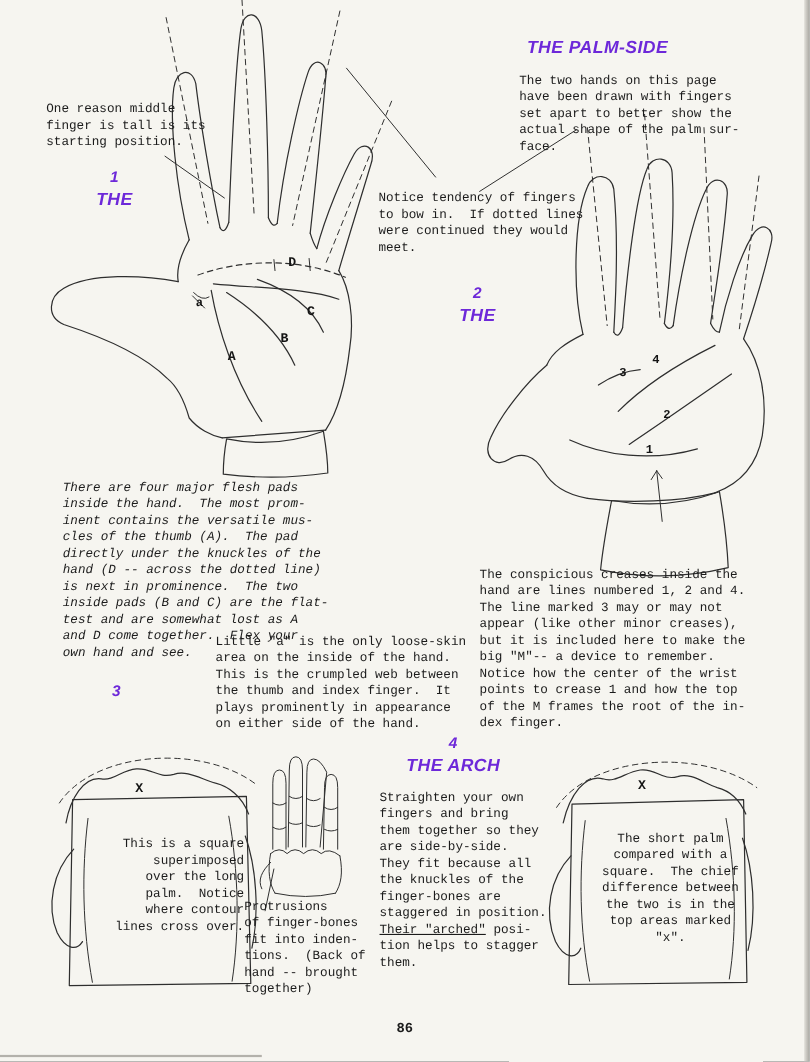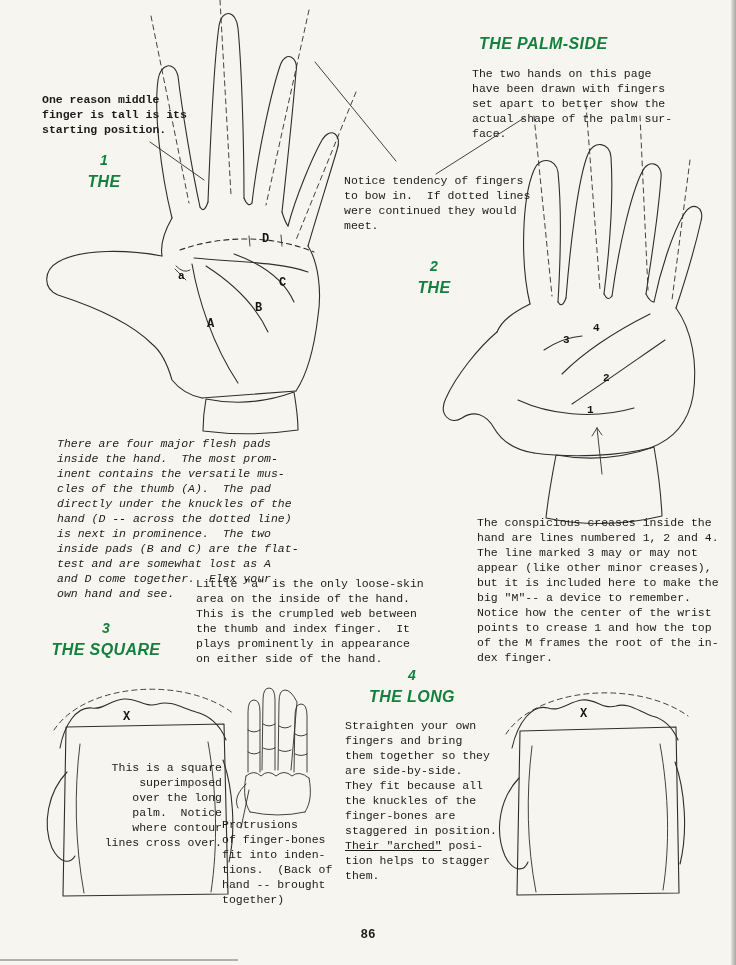--- a/index.html
+++ b/index.html
@@ -10,21 +10,21 @@
     color:#1b1b1b; overflow:hidden;
   }
   .txt {
     position:absolute; font-size:11.5px; line-height:15px;
     white-space:pre-wrap; letter-spacing:0px;
   }
   .heading {
     position:absolute; font-family:"Liberation Sans", sans-serif;
     font-weight:bold; font-style:italic; font-size:16px;
     line-height:21px; text-align:center; letter-spacing:0.4px;
-    color:#15803d;
+    color:#6d28d9;
   }
   .heading .num { font-size:14px; }
   .label {
     position:absolute; font-size:12px; font-weight:bold; color:#141414;
   }
   svg.art { position:absolute; left:0; top:0; }
   .u { text-decoration:underline; }
   .edge-right {
     position:absolute; top:0; right:0; width:5px; height:100%;
     background:linear-gradient(to right,#e4e2dc,#a8a6a0);
@@ -143,29 +143,28 @@
     <div>THE</div>
   </div>
 
   <div class="heading" style="left:364px; top:256px; width:140px;">
     <div class="num">2</div>
     <div>THE</div>
   </div>
 
   <div class="heading" style="left:36px; top:618px; width:140px;">
     <div class="num">3</div>
-    <div>THE SQUARE</div>
   </div>
 
   <div class="heading" style="left:347px; top:665px; width:130px;">
     <div class="num">4</div>
-    <div>THE LONG</div>
-  </div>
-
-  <div class="txt" style="left:42px; top:92px; width:170px;font-weight:bold;">One reason middle
+    <div>THE ARCH</div>
+  </div>
+
+  <div class="txt" style="left:42px; top:92px; width:170px;">One reason middle
 finger is tall is its
 starting position.</div>
 
   <div class="txt" style="left:472px; top:66px; width:215px;">The two hands on this page
 have been drawn with fingers
 set apart to better show the
 actual shape of the palm sur-
 face.</div>
 
   <div class="txt" style="left:344px; top:162px; width:205px;margin-top:11px;">Notice tendency of fingers
@@ -185,21 +184,21 @@
 and D come together.  Flex your
 own hand and see.</div>
 
   <div class="txt" style="left:196px; top:576px; width:250px;">Little "a" is the only loose-skin
 area on the inside of the hand.
 This is the crumpled web between
 the thumb and index finger.  It
 plays prominently in appearance
 on either side of the hand.</div>
 
-  <div class="txt" style="left:477px; top:515px; width:260px;">The conspicious creases inside the
+  <div class="txt" style="left:436px; top:515px; width:260px;">The conspicious creases inside the
 hand are lines numbered 1, 2 and 4.
 The line marked 3 may or may not
 appear (like other minor creases),
 but it is included here to make the
 big "M"-- a device to remember.
 Notice how the center of the wrist
 points to crease 1 and how the top
 of the M frames the root of the in-
 dex finger.</div>
 
@@ -222,20 +221,27 @@
 tion helps to stagger
 them.</span></div>
 
   <div class="txt" style="left:222px; top:817px; width:130px;">Protrusions
 of finger-bones
 fit into inden-
 tions.  (Back of
 hand -- brought
 together)</div>
 
+  <div class="txt" style="left:537px; top:755px; width:145px; text-align:center;">The short palm
+compared with a
+square.  The chief
+difference between
+the two is in the
+top areas marked
+"x".</div>
 
   <span class="label" style="left:178px; top:270px; font-size:11px;">a</span>
   <span class="label" style="left:207px; top:317px;">A</span>
   <span class="label" style="left:255px; top:301px;">B</span>
   <span class="label" style="left:279px; top:276px;">C</span>
   <span class="label" style="left:262px; top:232px;">D</span>
 
   <span class="label" style="left:563px; top:334px; font-size:11px;">3</span>
   <span class="label" style="left:593px; top:322px; font-size:11px;">4</span>
   <span class="label" style="left:603px; top:372px; font-size:11px;">2</span>

